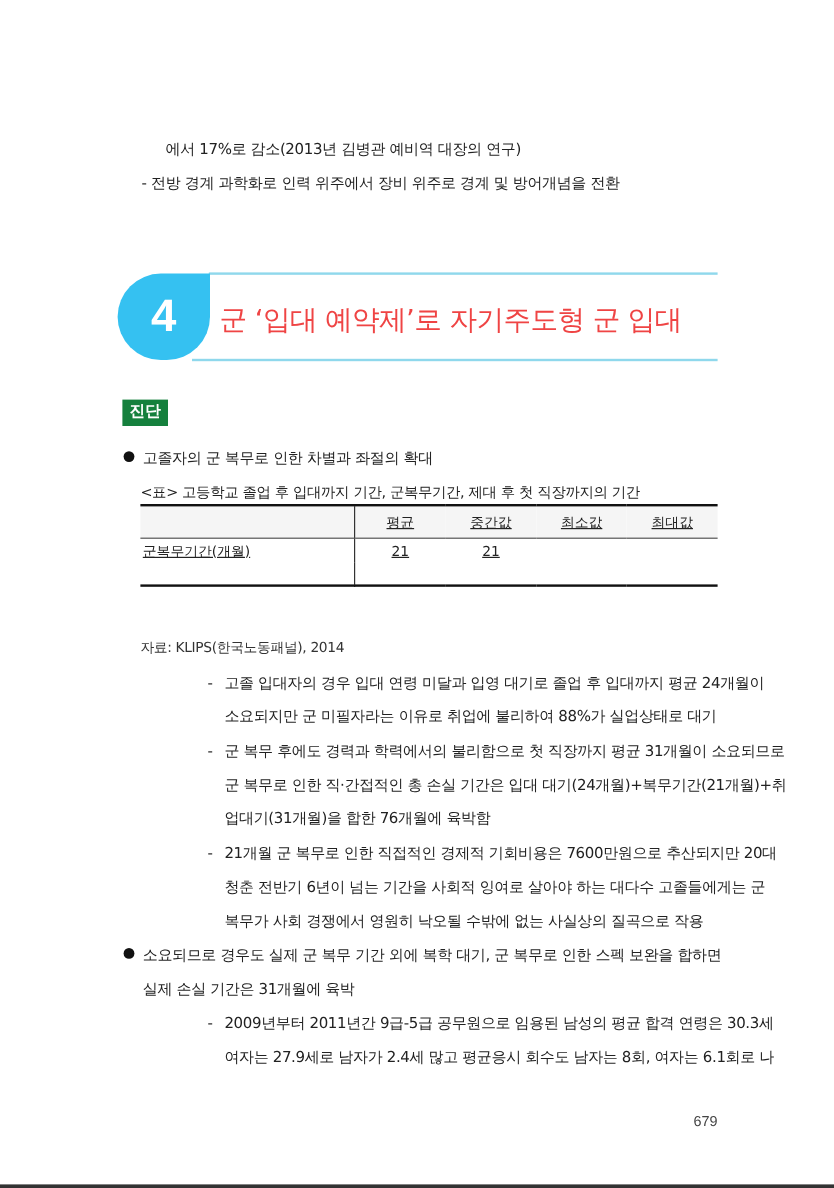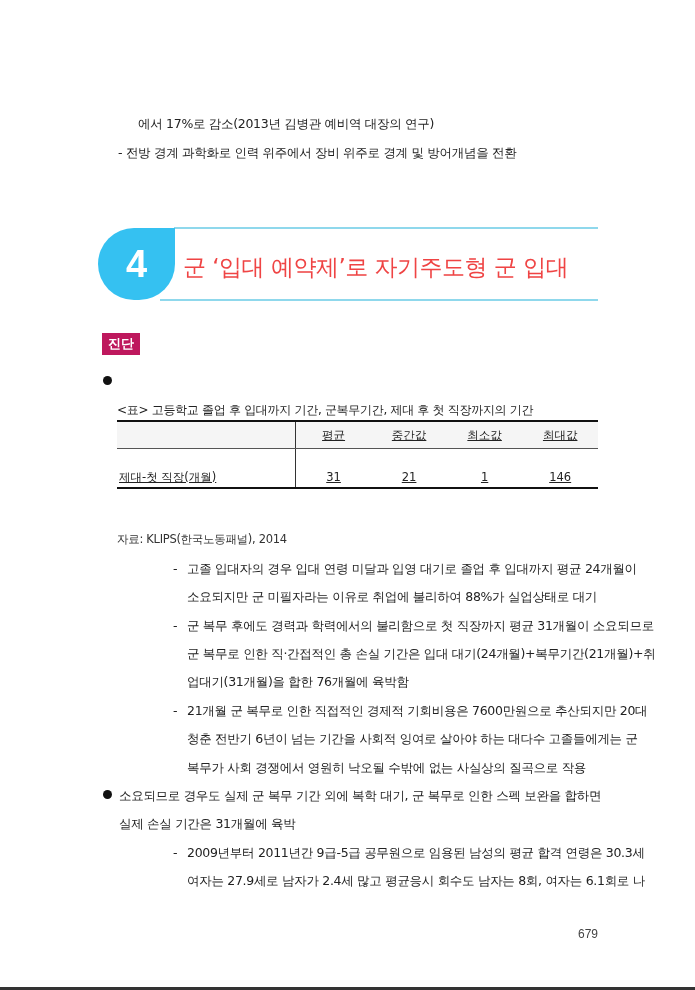--- a/index.html
+++ b/index.html
@@ -27,21 +27,21 @@
       color: #fff; font-weight: bold; font-size: 38px;
       font-family: "Liberation Sans", sans-serif;
     }
     .sec-title {
       left: 183px; top: 253px; font-size: 23px; line-height: 28px;
       color: #ef4444; white-space: nowrap; letter-spacing: -0.5px;
     }
 
     .tag {
       left: 102px; top: 333px; padding: 0 6px; height: 22px; line-height: 22px;
-      background: #be185d; color: #fff; font-size: 13px; font-weight: bold;
+      background: #15803d; color: #fff; font-size: 13px; font-weight: bold;
     }
 
     .bullet-dot { display: inline-block; width: 9px; height: 9px; border-radius: 50%; background: #111; margin-right: 7px; vertical-align: 1px; }
     .b1 { left: 103px; top: 374px; }
     .caption { left: 117px; top: 402px; font-size: 12px; }
 
     
     .tbl { left: 117px; top: 420px; width: 481px; text-decoration: underline; }
     .tbl table { border-collapse: collapse; width: 100%; font-size: 11.5px; color: #222; }
     .tbl thead tr { border-top: 2px solid #111; }
@@ -65,50 +65,50 @@
 <div class="abs txt line2">- 전방 경계 과학화로 인력 위주에서 장비 위주로 경계 및 방어개념을 전환</div>
 
 <div class="abs sec-rule top"></div>
 <div class="abs badge">4</div>
 <div class="abs sec-title">군 ‘입대 예약제’로 자기주도형 군 입대</div>
 <div class="abs sec-rule bottom"></div>
 
 <div class="abs tag">진단</div>
 
 <div class="abs txt b1">
-  <span class="bullet-dot"></span>
+  <span class="bullet-dot"></span><span>고졸자의 군 복무로 인한 차별과 좌절의 확대</span>
 </div>
 
 <div class="abs txt caption">&lt;표&gt; 고등학교 졸업 후 입대까지 기간, 군복무기간, 제대 후 첫 직장까지의 기간</div>
 
 <div class="abs tbl">
   <table>
     <thead>
       <tr>
         <th class="c0"></th>
         <th class="num">평균</th>
         <th class="num">중간값</th>
         <th class="num">최소값</th>
         <th class="num">최대값</th>
       </tr>
     </thead>
     <tbody>
+      <tr>
+        <td class="c0">군복무기간(개월)</td>
+        <td class="num">21</td>
+        <td class="num">21</td>
+        <td class="num"></td>
+        <td class="num"></td>
+      </tr>
       <tr class="blank">
         <td class="c0"></td>
         <td class="num"></td>
         <td class="num"></td>
         <td class="num"></td>
         <td class="num"></td>
-      </tr>
-      <tr>
-        <td class="c0">제대-첫 직장(개월)</td>
-        <td class="num">31</td>
-        <td class="num">21</td>
-        <td class="num">1</td>
-        <td class="num">146</td>
       </tr>
     </tbody>
   </table>
 </div>
 <div class="abs txt source">자료: KLIPS(한국노동패널), 2014</div>
 
 <div class="abs txt para" style="top:561px;"><span class="dash">-</span><span>고졸 입대자의 경우 입대 연령 미달과 입영 대기로 졸업 후 입대까지 평균 24개월이</span></div>
 <div class="abs txt para indent" style="top:589px;">소요되지만 군 미필자라는 이유로 취업에 불리하여 88%가 실업상태로 대기</div>
 
 <div class="abs txt para" style="top:618px;"><span class="dash">-</span><span>군 복무 후에도 경력과 학력에서의 불리함으로 첫 직장까지 평균 31개월이 소요되므로</span></div>

